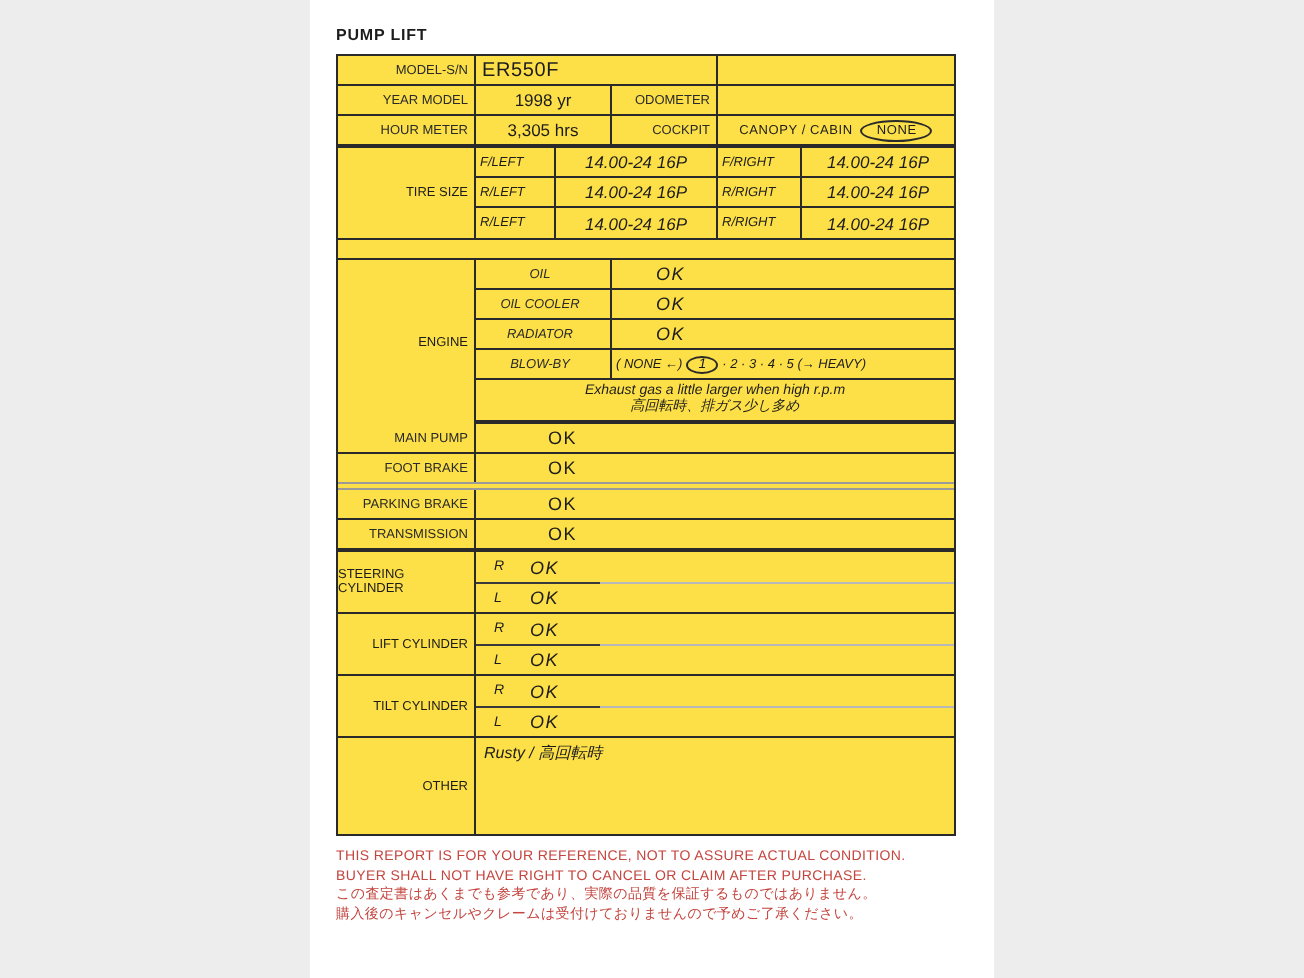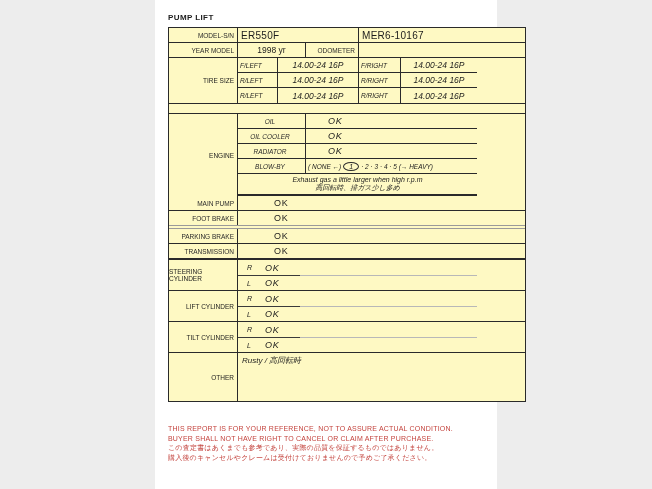--- a/index.html
+++ b/index.html
@@ -1,20 +1,20 @@
 <!DOCTYPE html>
 <html><head>
 <meta charset="utf-8">
 <style>
   * { margin:0; padding:0; box-sizing:border-box; }
   html,body { width:652px; height:489px; }
   body { background:#ededed; font-family:"Liberation Sans", sans-serif; }
   .doc { width:342px; height:489px; margin:0 auto; background:#ffffff; position:relative; color:#1c1c1c; }
   .title { position:absolute; left:13px; top:13px; font-size:8px; font-weight:bold; letter-spacing:.4px; }
-  .tbl { position:absolute; left:13px; top:27px; width:358px; border:1px solid #2a2a2a; background:#fef9c3; }
+  .tbl { position:absolute; left:13px; top:27px; width:310px; border:1px solid #2a2a2a; background:#fde047; }
   .row { display:flex; border-bottom:1px solid #2a2a2a; height:15px; }
   .row.bb2 { border-bottom-width:2px; height:16px; }
   .row.bbgray { border-bottom-color:#9a9a9a; }
   .cell { display:flex; align-items:center; border-right:1px solid #2a2a2a; overflow:hidden; white-space:nowrap; }
   .cell.last { border-right:none; }
   .lab { justify-content:flex-end; padding-right:3px; font-size:6.5px; color:#2a2a2a; }
   .w69{width:69px;} .w121{width:121px;} .w118{width:118px;} .w68{width:68px;}
   .w53{width:53px;} .w40{width:40px;} .w81{width:81px;} .w42{width:42px;}
   .w76{width:76px;} .w171{width:171px;} .w239{width:239px;}
   .val-lg { font-size:10px; padding-left:3px; letter-spacing:.3px; }
@@ -52,29 +52,37 @@
 <body>
 
 <div class="doc">
   <div class="title">PUMP LIFT</div>
 
   <div class="tbl">
 
     <div class="row">
       <div class="cell lab w69">MODEL-S/N</div>
       <div class="cell val-lg w121">ER550F</div>
-      <div class="cell val-lg w118 last">MER6-10167</div>
     </div>
 
     <div class="row">
       <div class="cell lab w69">YEAR MODEL</div>
       <div class="cell val-c w68">1998 yr</div>
       <div class="cell lab w53">ODOMETER</div>
     </div>
 
+    <div class="row bb2">
+      <div class="cell lab w69">HOUR METER</div>
+      <div class="cell val-c w68">3,305 hrs</div>
+      <div class="cell lab w53">COCKPIT</div>
+      <div class="cell cockpit w118 last">
+        <span>CANOPY / CABIN</span>
+        <span class="ellipse">NONE</span>
+      </div>
+    </div>
 
     <div class="block">
       <div class="block-label">TIRE SIZE</div>
       <div class="block-rows">
         <div class="row">
           <div class="cell tirelab w40">F/LEFT</div>
           <div class="cell val-c w81">14.00-24 16P</div>
           <div class="cell tirelab w42">F/RIGHT</div>
           <div class="cell val-c w76 last">14.00-24 16P</div>
         </div>

